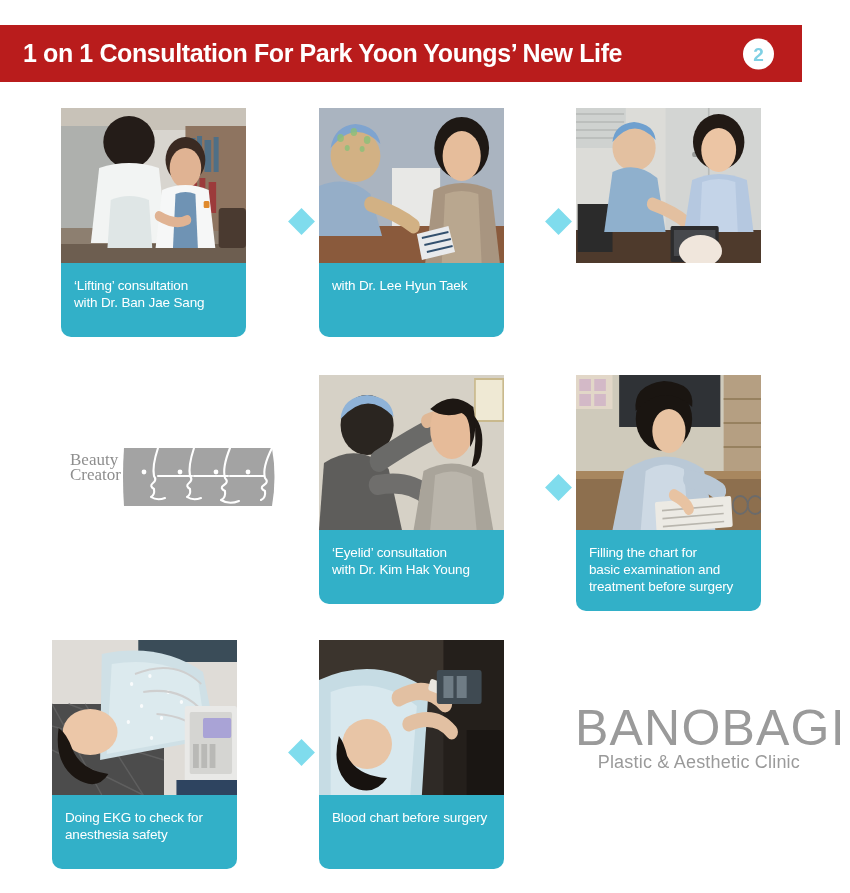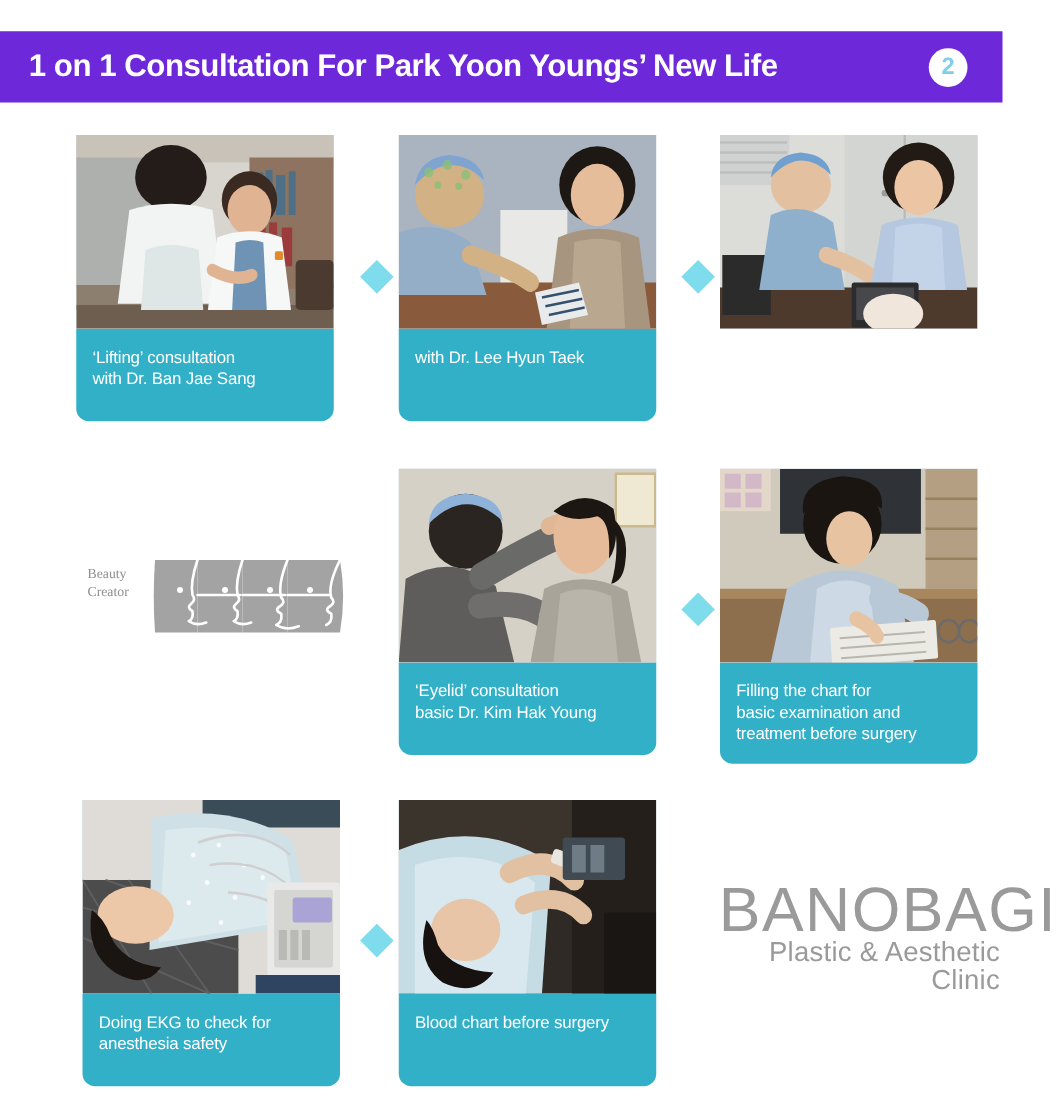--- a/index.html
+++ b/index.html
@@ -16,21 +16,21 @@
     position: relative;
   }
 
   
   .header-bar {
     position: absolute;
     left: 0;
     top: 25px;
     width: 802px;
     height: 57px;
-    background: #6d28d9;
+    background: #b91c1c;
     display: flex;
     align-items: center;
     text-align: right;
   }
   .header-title {
     font-size: 25px;
     font-weight: bold;
     color: #ffffff;
     letter-spacing: -0.4px;
     margin-left: 23px;
@@ -59,21 +59,21 @@
   .board {
     position: absolute;
     left: 0;
     top: 0;
     width: 850px;
     height: 893px;
   }
 
   .card {
     position: absolute;
-    width: 206px;
+    width: 185px;
   }
 
   .photo {
     width: 100%;
     height: 155px;
     overflow: hidden;
     position: relative;
     background: #b9c3c9;
   }
   .photo svg { display: block; width: 100%; height: 100%; }
@@ -107,21 +107,21 @@
     left: 62px;
     top: 440px;
     width: 215px;
     height: 70px;
   }
   .beauty-logo .bc-text {
     position: absolute;
     left: 8px;
     top: 12px;
     font-family: "Liberation Serif", serif;
-    font-size: 11px;
+    font-size: 17px;
     line-height: 15px;
     color: #8e8e8e;
     text-align: left;
   }
   .beauty-logo svg {
     position: absolute;
     left: 60px;
     top: 0;
     width: 155px;
     height: 70px;
@@ -139,21 +139,21 @@
   .brand .brand-name {
     font-family: "Liberation Sans", sans-serif;
     font-size: 50px;
     letter-spacing: 1.2px;
     line-height: 42px;
     font-weight: normal;
     display: block;
   }
   .brand .brand-sub {
     font-family: "Liberation Sans", sans-serif;
-    font-size: 22px;
+    font-size: 18px;
     letter-spacing: 0.2px;
     line-height: 22px;
     display: block;
     margin-top: 2px;
   }
 </style>
 </head>
 <body>
 
 <div class="header-bar">
@@ -314,21 +314,21 @@
         <path d="M128 118 q18 -6 26 4" stroke="#e0b896" stroke-width="13" fill="none" stroke-linecap="round"></path>
         <ellipse cx="160" cy="54" rx="26" ry="30" fill="#e6bb99"></ellipse>
         <path d="M134 34 q26 -20 52 -2 q6 28 -4 40 q2 -30 -10 -34 q-22 6 -38 -4z" fill="#1d1713"></path>
         <path d="M186 40 q14 12 10 36 q-2 14 -12 16 q8 -26 2 -52z" fill="#1d1713"></path>
         <path d="M126 96 q36 -16 72 2 l12 57 -96 0 z" fill="#a9a49a"></path>
         <path d="M140 100 q22 -8 44 2 l6 53 -56 0 z" fill="#bab5ab"></path>
       </svg>
     </div>
     <div class="caption tall">
       <span class="ln">‘Eyelid’ consultation</span>
-      <span class="ln">basic Dr. Kim Hak Young</span>
+      <span class="ln">with Dr. Kim Hak Young</span>
     </div>
   </div>
 
   <div class="diamond" style="left:549px; top:478px;"></div>
 
   <div class="card" style="left:576px; top:375px;">
     <div class="photo">
       <svg viewBox="0 0 223 155" preserveAspectRatio="none" aria-hidden="true">
         <rect x="0" y="0" width="223" height="155" fill="#cfcabb"></rect>
         <rect x="0" y="0" width="44" height="34" fill="#e2d7c8"></rect>
@@ -367,21 +367,21 @@
           </g>
       </svg>
     </div>
     <div class="caption tall">
       <span class="ln">Filling the chart for</span>
       <span class="ln">basic examination and</span>
       <span class="ln">treatment before surgery</span>
     </div>
   </div>
 
-  <div class="card" style="left:66px; top:640px;">
+  <div class="card" style="left:52px; top:640px;">
     <div class="photo">
       <svg viewBox="0 0 223 155" preserveAspectRatio="none" aria-hidden="true">
         <rect x="0" y="0" width="223" height="155" fill="#dfdcd7"></rect>
         <rect x="104" y="0" width="119" height="22" fill="#3a4c58"></rect>
         <rect x="0" y="64" width="135" height="91" fill="#4c4c4c"></rect>
         <g stroke="#5f5f5f" stroke-width="1.6">
           <line x1="0" y1="86" x2="135" y2="120"></line>
             <line x1="20" y1="64" x2="135" y2="100"></line>
           <line x1="0" y1="110" x2="110" y2="155"></line>
             <line x1="60" y1="64" x2="135" y2="82"></line>

